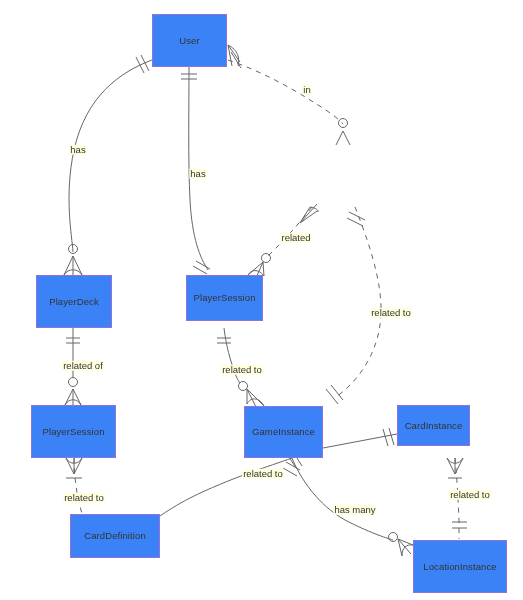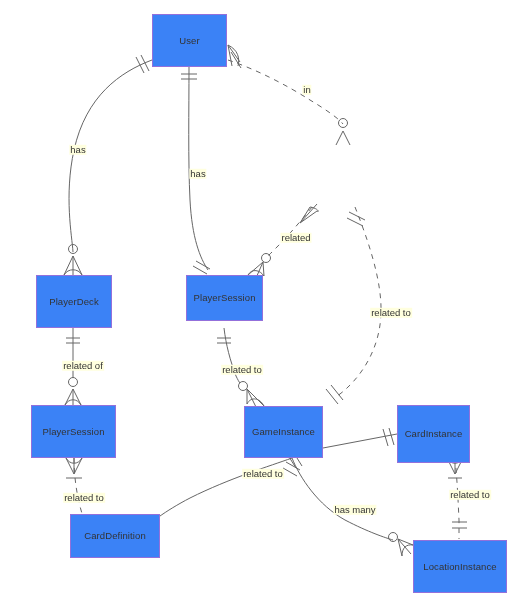--- a/index.html
+++ b/index.html
@@ -240,21 +240,21 @@
   </div>
 
   <div class="entity-box" style="left:31px; top:405px; width:85px; height:53px;">
     <span class="entity-label">PlayerSession</span>
   </div>
 
   <div class="entity-box" style="left:244px; top:406px; width:79px; height:52px;">
     <span class="entity-label">GameInstance</span>
   </div>
 
-  <div class="entity-box" style="left:397px; top:405px; width:73px; height:58px;">
+  <div class="entity-box" style="left:397px; top:405px; width:73px; height:41px;">
     <span class="entity-label">CardInstance</span>
   </div>
 
   <div class="entity-box" style="left:70px; top:514px; width:90px; height:44px;">
     <span class="entity-label">CardDefinition</span>
   </div>
 
   <div class="entity-box" style="left:413px; top:540px; width:94px; height:53px;">
     <span class="entity-label">LocationInstance</span>
   </div>

